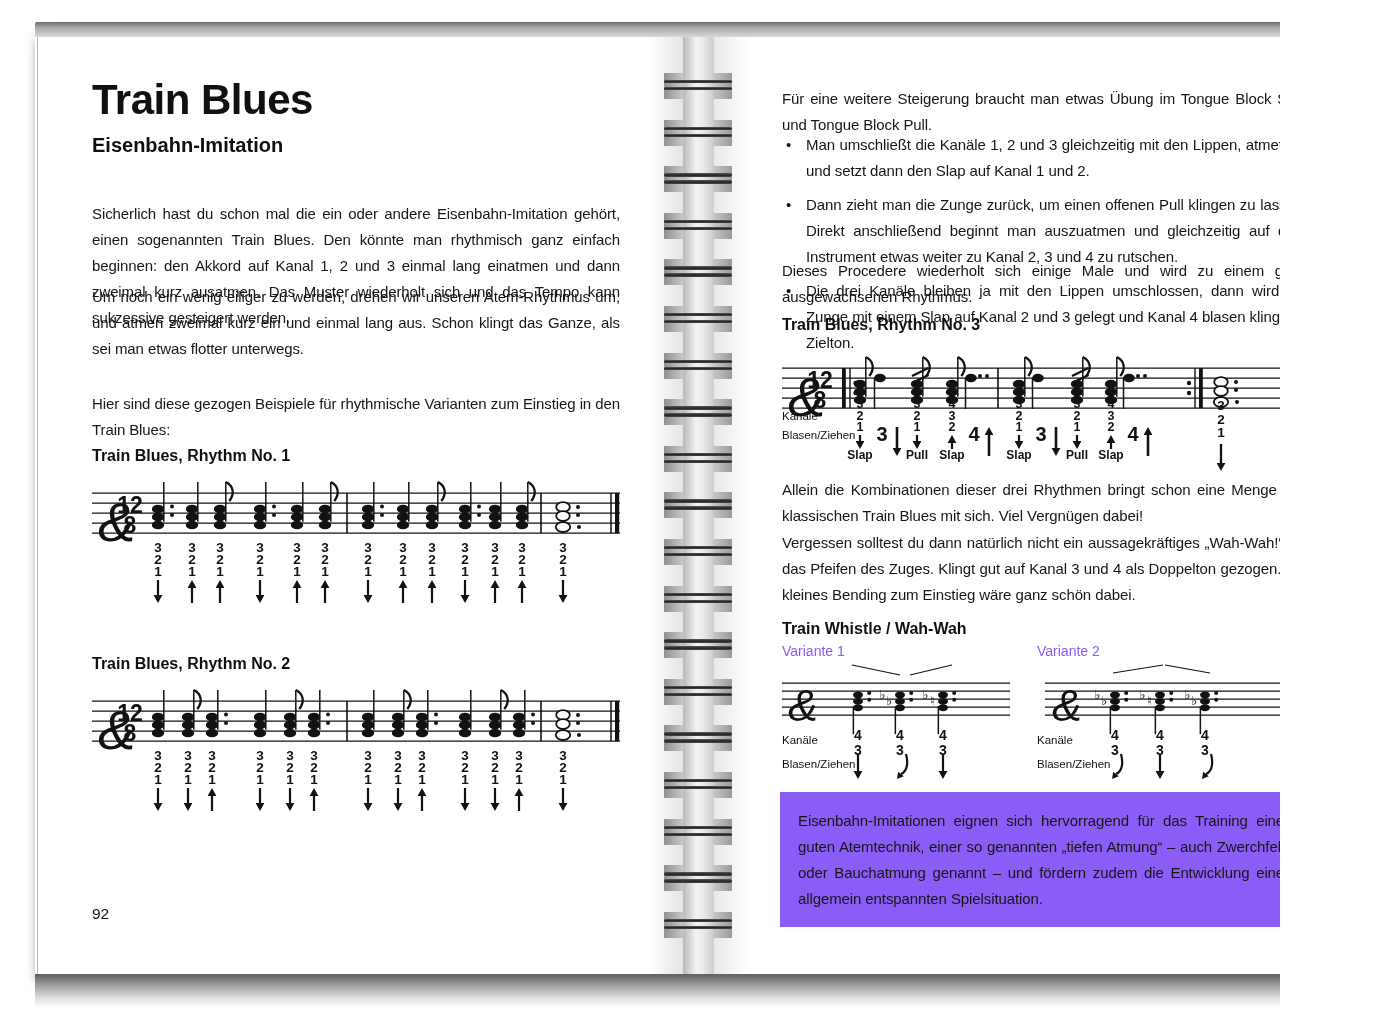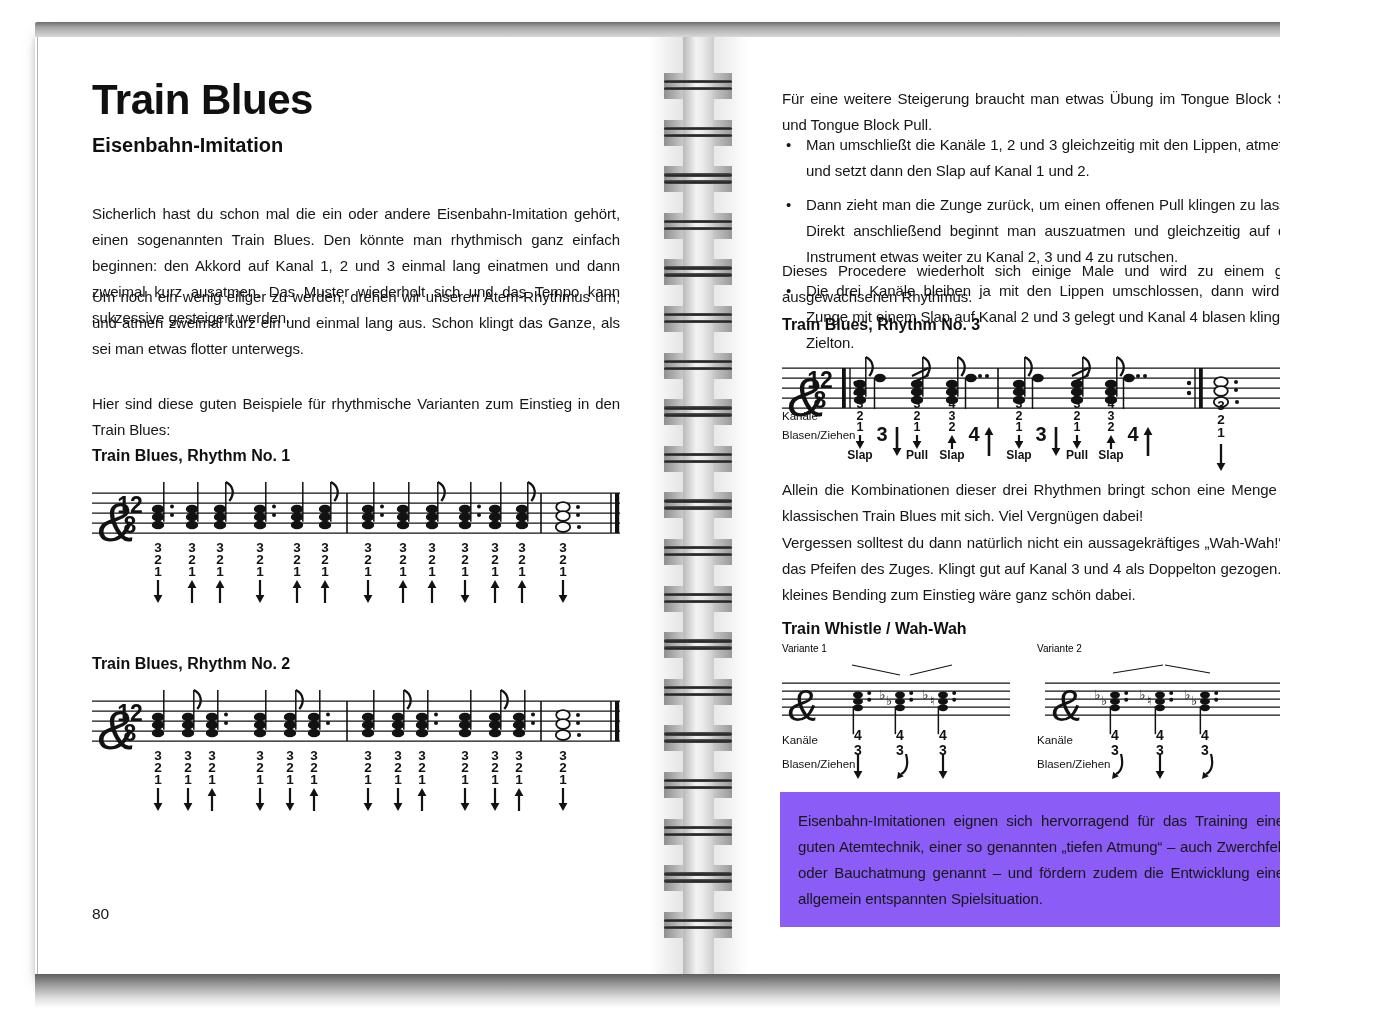--- a/index.html
+++ b/index.html
@@ -32,21 +32,21 @@
   .subtitle{left:92px;top:134px;font-size:20px;font-weight:700;color:#101010;}
   .body{font-size:15px;line-height:26px;letter-spacing:-.1px;text-align:justify;color:#161616;}
   .lp{left:92px;width:528px;}
   .rp{left:782px;width:525px;}
   .h3{font-size:16px;font-weight:700;color:#101010;}
   .bullets{list-style:none;padding:0;margin:0;}
   .bullets li{position:relative;padding-left:24px;margin:8px 0 0 0;}
   .bullets li::before{content:"\2022";position:absolute;left:4px;top:0;font-size:15px;}
   .pagenum{font-size:15.5px;color:#161616;}
   .infobox{left:780px;top:792px;width:527px;background:#8b5cf6;box-sizing:border-box;padding:16px 6px 15px 18px;}
-  .varlabel{font-size:10px;font-weight:400;color:#000000;}
+  .varlabel{font-size:14px;font-weight:400;color:#8b5cf6;}
   svg{display:block;position:absolute;}
   svg text{font-family:"Liberation Sans",sans-serif;}
 </style>
 </head>
 <body>
 
 <div class="stage">
   <div class="sheet"></div>
 
   <div class="page left"></div>
@@ -170,21 +170,21 @@
         <div class="wire w2"></div>
       </div>
     </div>
   <div class="top-edge"></div>
   <div class="bottom-edge"></div>
 
   <h1 class="abs title">Train Blues</h1>
   <h2 class="abs subtitle">Eisenbahn-Imitation</h2>
   <p class="abs body lp" style="top:201px">Sicherlich hast du schon mal die ein oder andere Eisenbahn-Imitation gehört, einen sogenannten Train Blues. Den könnte man rhythmisch ganz einfach beginnen: den Akkord auf Kanal 1, 2 und 3 einmal lang einatmen und dann zweimal kurz ausatmen. Das Muster wiederholt sich und das Tempo kann sukzessive gesteigert werden.</p>
   <p class="abs body lp" style="top:284px">Um noch ein wenig eiliger zu werden, drehen wir unseren Atem-Rhythmus um, und atmen zweimal kurz ein und einmal lang aus. Schon klingt das Ganze, als sei man etwas flotter unterwegs.</p>
-  <p class="abs body lp" style="top:391px">Hier sind diese guten Beispiele für rhythmische Varianten zum Einstieg in den Train Blues:</p>
+  <p class="abs body lp" style="top:391px">Hier sind diese gezogen Beispiele für rhythmische Varianten zum Einstieg in den Train Blues:</p>
   <h3 class="abs h3" style="left:92px;top:447px">Train Blues, Rhythm No. 1</h3>
   <svg style="left:92px;top:470px" viewBox="0 0 545 150" width="545" height="150">
       <g>
         <line x1="0" y1="23" x2="528" y2="23" stroke="#121212" stroke-width="1.25"></line>
         <line x1="0" y1="33" x2="528" y2="33" stroke="#121212" stroke-width="1.25"></line>
         <line x1="0" y1="43" x2="528" y2="43" stroke="#121212" stroke-width="1.25"></line>
         <line x1="0" y1="53" x2="528" y2="53" stroke="#121212" stroke-width="1.25"></line>
         <line x1="0" y1="63" x2="528" y2="63" stroke="#121212" stroke-width="1.25"></line>
       </g>
       <text x="6" y="70.5" fill="#121212" font-size="56" font-weight="400" text-anchor="start" font-family="&quot;DejaVu Serif&quot;,serif" font-style="italic">&amp;</text>
@@ -639,21 +639,21 @@
       <g>
         <text x="471" y="82" fill="#121212" font-size="13.5" font-weight="600" text-anchor="middle">3</text>
         <text x="471" y="94" fill="#121212" font-size="13.5" font-weight="600" text-anchor="middle">2</text>
         <text x="471" y="106" fill="#121212" font-size="13.5" font-weight="600" text-anchor="middle">1</text>
         <g>
           <line x1="471" y1="110" x2="471" y2="126" stroke="#121212" stroke-width="2.2"></line>
           <polygon points="466.6,125 475.4,125 471,133" fill="#121212"></polygon>
         </g>
       </g>
     </svg>
-  <div class="abs pagenum" style="left:92px;top:905px">80</div>
+  <div class="abs pagenum" style="left:92px;top:905px">92</div>
 
   <p class="abs body rp" style="top:86px">Für eine weitere Steigerung braucht man etwas Übung im Tongue Block Slap und Tongue Block Pull.</p>
   <ul class="abs body rp bullets" style="top:124px">
 
   <li>Man umschließt die Kanäle 1, 2 und 3 gleichzeitig mit den Lippen, atmet ein und setzt dann den Slap auf Kanal 1 und 2.</li>
       <li>Dann zieht man die Zunge zurück, um einen offenen Pull klingen zu lassen. Direkt anschließend beginnt man auszuatmen und gleichzeitig auf dem Instrument etwas weiter zu Kanal 2, 3 und 4 zu rutschen.</li>
       <li>Die drei Kanäle bleiben ja mit den Lippen umschlossen, dann wird die Zunge mit einem Slap auf Kanal 2 und 3 gelegt und Kanal 4 blasen klingt als Zielton.</li>
     </ul>
   <p class="abs body rp" style="top:258px">Dieses Procedere wiederholt sich einige Male und wird zu einem ganz ausgewachsenen Rhythmus.</p>
   <h3 class="abs h3" style="left:782px;top:316px">Train Blues, Rhythm No. 3</h3>

